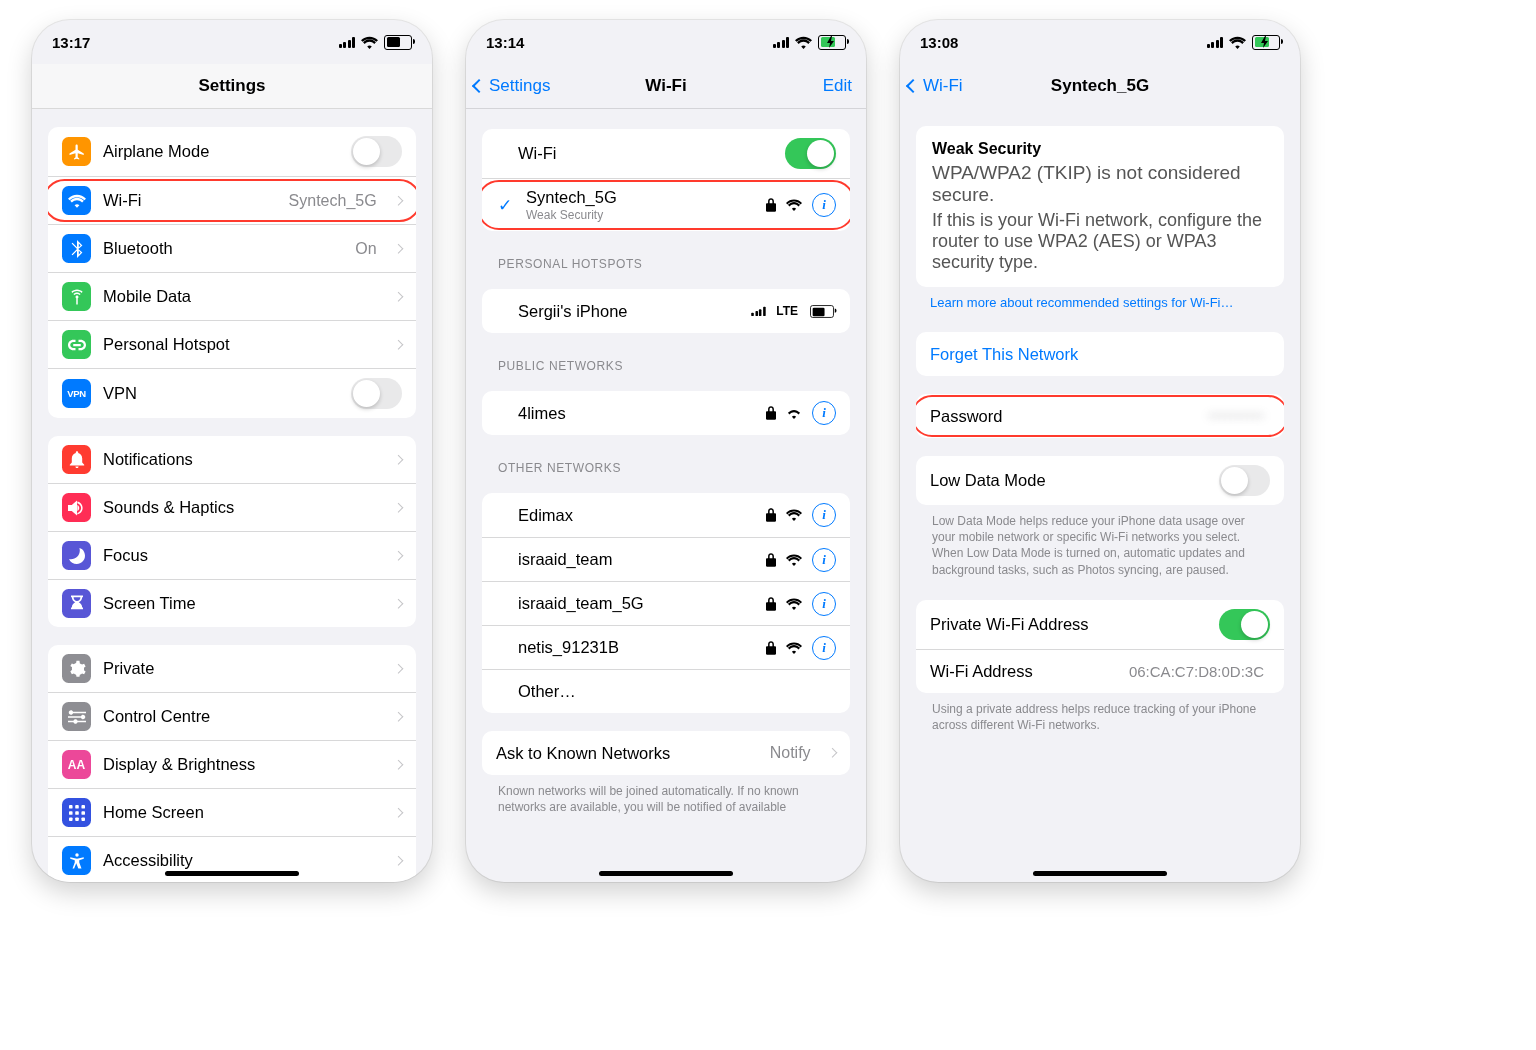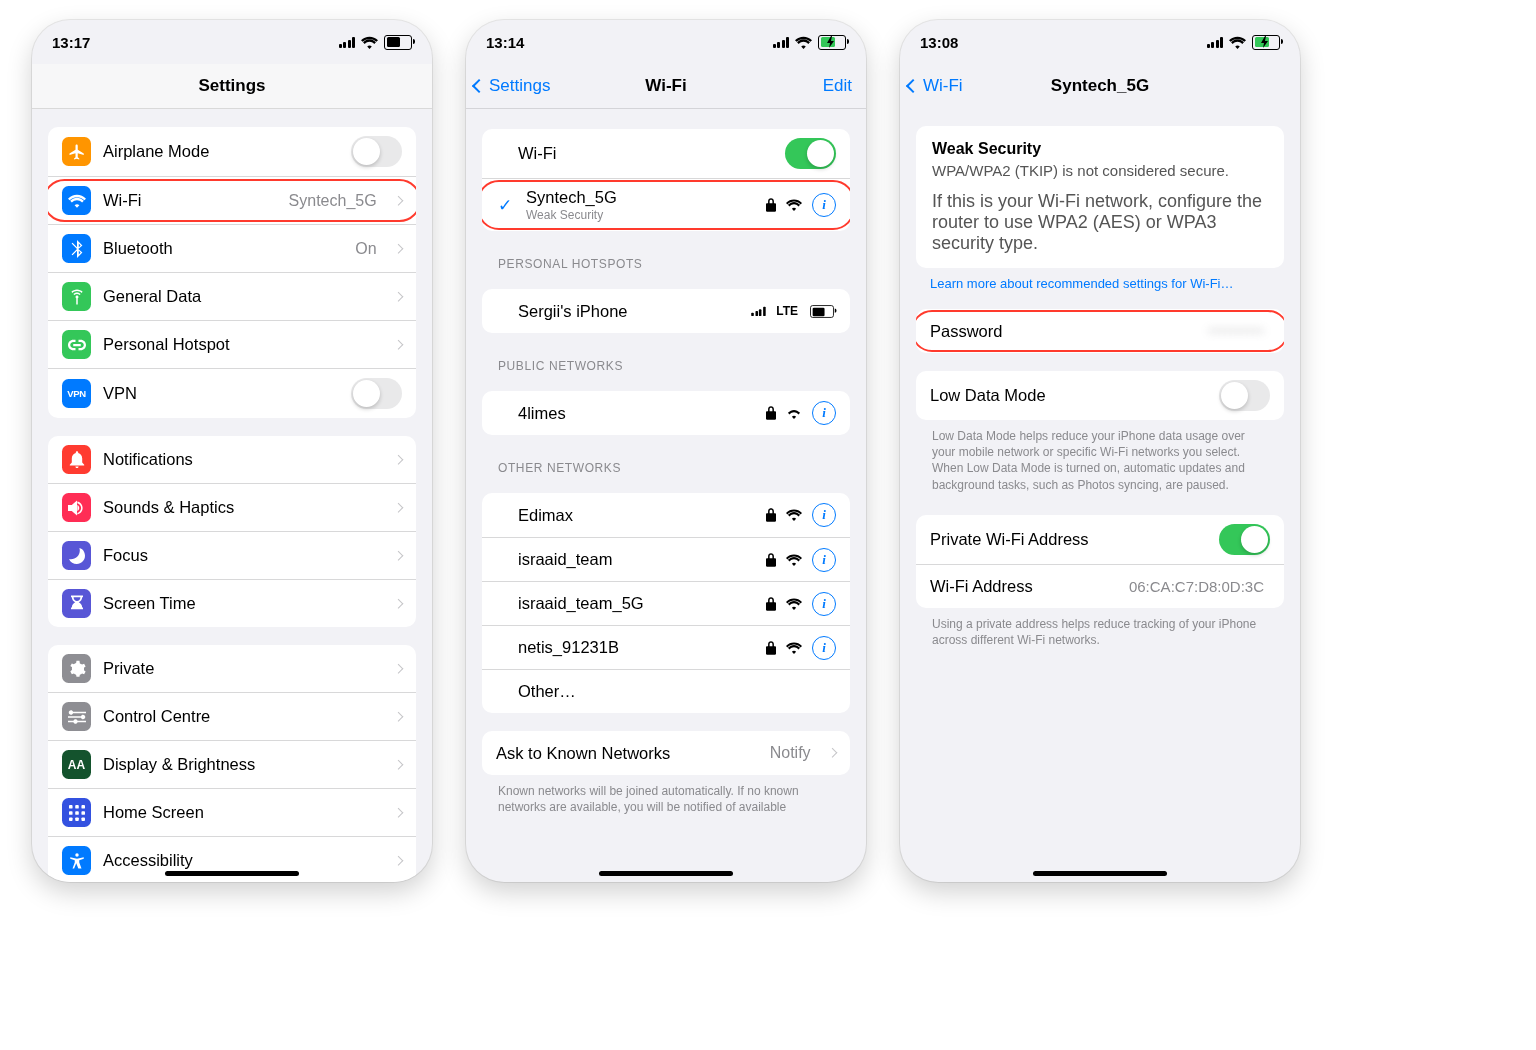--- a/index.html
+++ b/index.html
@@ -136,21 +136,21 @@
           <span class="row-title">Bluetooth</span>
           <span class="row-value">On</span>
           <span class="chevron-r"></span>
         </div>
         <div class="row">
           <span class="icon-box" style="background:#34c759">
             <svg width="18" height="18" viewBox="0 0 24 24">
                 <path fill="#fff" d="M12 2C9 2 6.4 3.2 4.5 5.1l1.4 1.4C7.4 5 9.6 4 12 4s4.6 1 6.1 2.5l1.4-1.4C17.6 3.2 15 2 12 2zm0 4c-1.9 0-3.6.8-4.9 2l1.4 1.4C9.4 8.5 10.6 8 12 8s2.6.5 3.5 1.4l1.4-1.4C15.6 6.8 13.9 6 12 6zm0 4c-1.1 0-2 .9-2 2 0 .7.4 1.4 1 1.7V22h2v-8.3c.6-.3 1-1 1-1.7 0-1.1-.9-2-2-2z"></path>
               </svg>
           </span>
-          <span class="row-title">General Data</span>
+          <span class="row-title">Mobile Data</span>
           <span class="chevron-r"></span>
         </div>
         <div class="row">
           <span class="icon-box" style="background:#34c759">
             <svg width="18" height="12" viewBox="0 0 24 14">
                 <path fill="#fff" d="M7 0C3.1 0 0 3.1 0 7s3.1 7 7 7h3v-3H7c-2.2 0-4-1.8-4-4s1.8-4 4-4h3V0H7zm7 0v3h3c2.2 0 4 1.8 4 4s-1.8 4-4 4h-3v3h3c3.9 0 7-3.1 7-7s-3.1-7-7-7h-3zM7 5.5v3h10v-3H7z"></path>
               </svg>
           </span>
           <span class="row-title">Personal Hotspot</span>
           <span class="chevron-r"></span>
@@ -216,21 +216,21 @@
         <div class="row">
           <span class="icon-box" style="background:#8e8e93">
             <svg width="18" height="14" viewBox="0 0 24 18">
                 <path fill="#fff" d="M4 0C2.3 0 1 1.3 1 3s1.3 3 3 3c1.3 0 2.4-.8 2.8-2H24V2H6.8C6.4.8 5.3 0 4 0zm16 6c-1.3 0-2.4.8-2.8 2H0v2h17.2c.4 1.2 1.5 2 2.8 2 1.7 0 3-1.3 3-3s-1.3-3-3-3zM10 12c-1.3 0-2.4.8-2.8 2H0v2h7.2c.4 1.2 1.5 2 2.8 2 1.3 0 2.4-.8 2.8-2H24v-2H12.8c-.4-1.2-1.5-2-2.8-2z"></path>
               </svg>
           </span>
           <span class="row-title">Control Centre</span>
           <span class="chevron-r"></span>
         </div>
         <div class="row">
-          <span class="icon-box" style="background:#14532d;font-size:12px;font-weight:700;">AA</span>
+          <span class="icon-box" style="background:#ec4899;font-size:12px;font-weight:700;">AA</span>
           <span class="row-title">Display &amp; Brightness</span>
           <span class="chevron-r"></span>
         </div>
         <div class="row">
           <span class="icon-box" style="background:#3351e0">
             <svg width="16" height="16" viewBox="0 0 18 18">
                 <rect fill="#fff" x="0" y="0" width="4" height="4" rx="1"></rect>
                 <rect fill="#fff" x="7" y="0" width="4" height="4" rx="1"></rect>
                 <rect fill="#fff" x="14" y="0" width="4" height="4" rx="1"></rect>
                 <rect fill="#fff" x="0" y="7" width="4" height="4" rx="1"></rect>
@@ -474,26 +474,31 @@
           <span class="chevron-l"></span>
           <span>Wi-Fi</span>
         </span>
       <span class="nav-title">Syntech_5G</span>
     </div>
     <div class="content">
 
       <div class="group" style="padding:0;">
         <div style="padding:14px 16px;">
           <div style="font-weight:600;font-size:16px;margin-bottom:4px;">Weak Security</div>
-          <div style="font-size:15px;color:#555;margin-bottom:12px;">WPA/WPA2 (TKIP) is not considered secure.</div>
+          <div style="font-size:19px;color:#555;margin-bottom:4px;">WPA/WPA2 (TKIP) is not considered secure.</div>
           <div style="font-size:18px;color:#555;">If this is your Wi-Fi network, configure the router to use WPA2 (AES) or WPA3 security type.</div>
         </div>
       </div>
       <div style="margin:4px 30px 0 30px;font-size:13px;color:var(--blue);">Learn more about recommended settings for Wi-Fi…</div>
 
+      <div class="group" style="margin-top:22px;">
+        <div class="row">
+          <span class="row-title" style="color:var(--blue)">Forget This Network</span>
+        </div>
+      </div>
 
       <div class="group">
         <div class="row" style="position:relative;">
           <span class="row-title">Password</span>
           <span class="row-value" style="filter:blur(4px);opacity:.4">••••••••••</span>
           <span class="marker" style="left:-5px;right:-5px;top:1px;bottom:1px;border-radius:22px;"></span>
         </div>
       </div>
 
       <div class="group">

